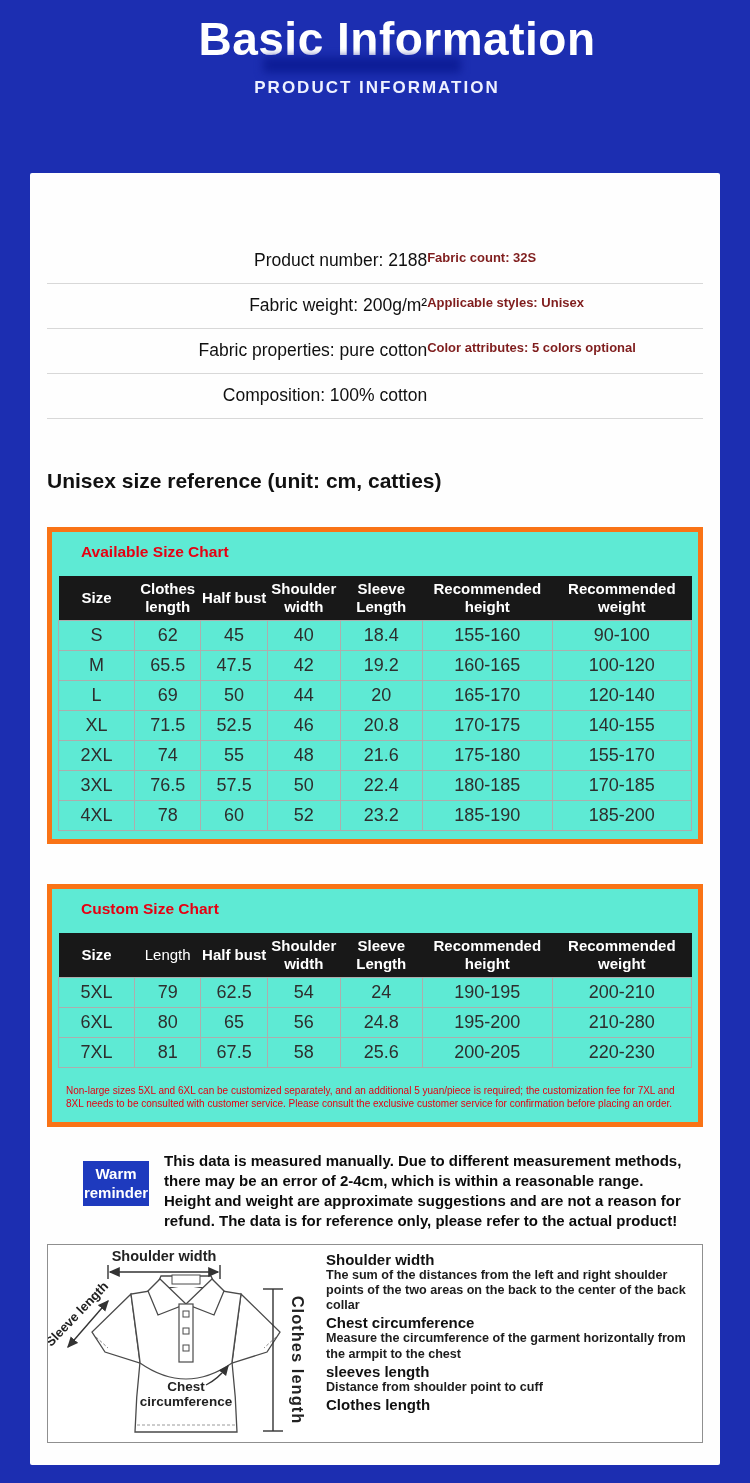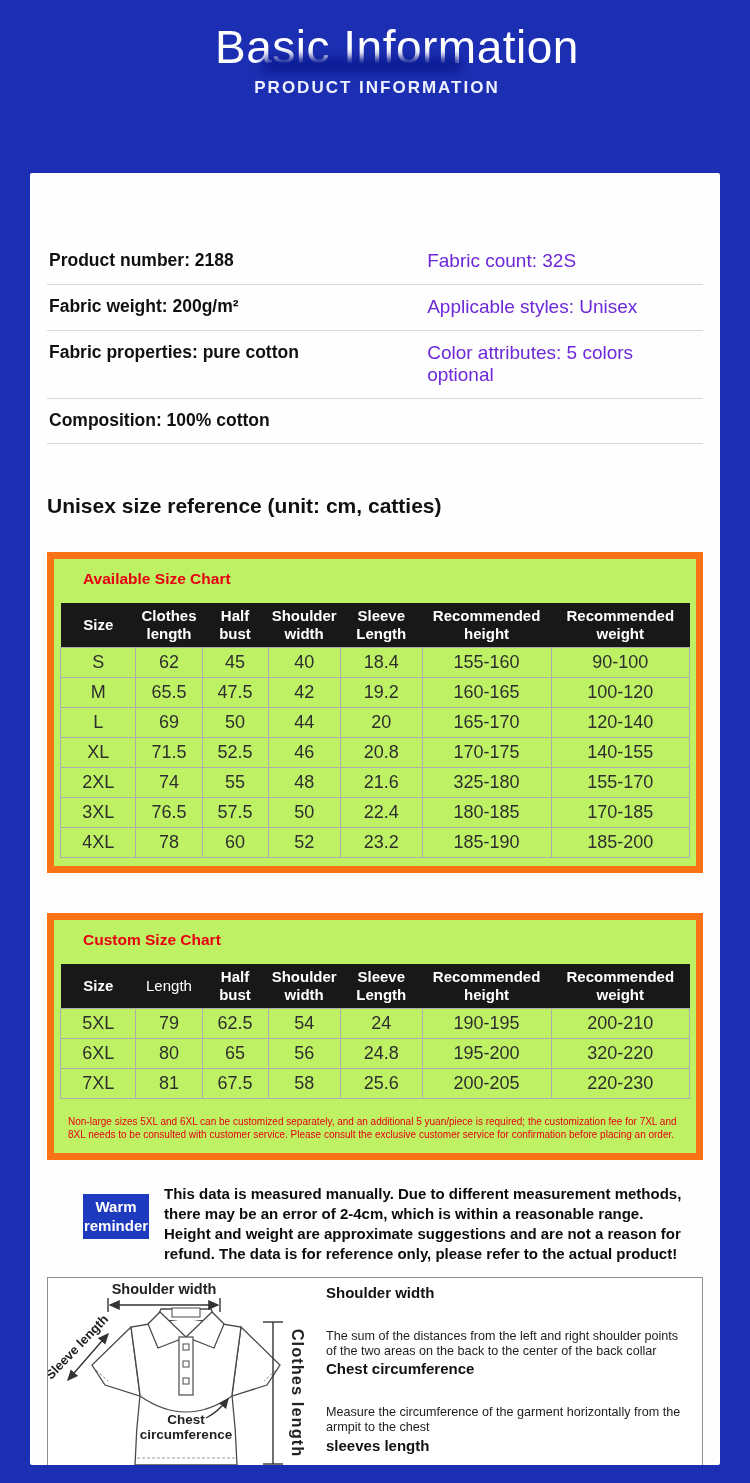--- a/index.html
+++ b/index.html
@@ -2,40 +2,40 @@
 <html><head>
 <meta charset="utf-8">
 <style>
   * { margin:0; padding:0; box-sizing:border-box; }
   html,body { background:#1c2eb1; }
   body { width:750px; font-family:"Liberation Sans", sans-serif; }
   .page { width:750px; height:1483px; background:#1c2eb1; overflow:hidden; }
 
   
   .hero { position:relative; height:173px; text-align:center; color:#fff; }
-  .hero h1 { padding-top:20px; font-size:46px; font-weight:normal; letter-spacing:0.5px;margin-left:44px; }
+  .hero h1 { padding-top:12px; font-size:46px; font-weight:bold; letter-spacing:0.5px;margin-left:44px; }
   .blur-bar { position:absolute; left:263px; top:57px; width:198px; height:16px;
               background:#0d1d97; filter:blur(4px); border-radius:3px; }
   .hero .subtitle { position:absolute; left:4px; right:0; top:78px;
               font-size:17px; font-weight:bold; letter-spacing:2px; color:#eef1ff; }
 
   
   .card { margin:0 30px 18px 30px; background:#fefefe; border-radius:2px;
           height:1292px; padding:0 17px; overflow:hidden; }
 
   
   .info { margin-top:66px; }
   .info-row { display:flex; border-bottom:1px solid #d8d8d8; padding:11px 2px 12px 2px; }
-  .info-row .l { width:58%; font-size:17.5px; font-weight:bold; color:#101010; }
-  .info-row .r { width:42%; font-size:19px; font-weight:normal; color:#6d28d9; }
+  .info-row .l { width:58%; font-size:17.5px; font-weight:normal; color:#101010;text-align:right; }
+  .info-row .r { width:42%; font-size:13px; font-weight:bold; color:#7f1d1d; }
 
   h2.size-ref { margin-top:50px; text-align:left; font-size:21px; font-weight:bold; color:#111; }
 
   
-  .chart-box { border:7px solid #f97316; margin-top:34px; background:#bef264; }
+  .chart-box { border:5px solid #f97316; margin-top:34px; background:#5eead4; }
   .chart-box.second { margin-top:40px; }
   .chart-title { color:#e60012; font-size:15.5px; font-weight:bold; padding:11px 0 7px 29px; }
 
   table.size-table { width:calc(100% - 12px); margin:8px auto 8px auto;
                      border-collapse:collapse; table-layout:fixed; }
   table.size-table col.c1{width:12%} table.size-table col.c2{width:10.5%}
   table.size-table col.c3{width:10.5%} table.size-table col.c4{width:11.5%}
   table.size-table col.c5{width:13%}  table.size-table col.c6{width:20.5%}
   table.size-table col.c7{width:22%}
   table.size-table th { background:#181818; color:#fff; font-size:15px; font-weight:bold;
@@ -56,21 +56,21 @@
   .reminder p { margin-left:15px; font-size:15px; font-weight:bold; color:#0c0c0c;
                 line-height:1.33; }
 
   
   .guide { border:1px solid #8f8f8f; margin-top:13px; height:199px; display:flex;
            background:#fff; }
   .shirt-wrap { flex:none; width:276px; height:100%; }
   .defs { flex:1; padding:4px 10px 0 2px; overflow:hidden; }
   .def-term { font-size:15px; font-weight:bold; color:#111; margin-top:1px; }
   .def-term:first-child { margin-top:2px; }
-  .def-desc { font-size:12.6px; font-weight:normal; color:#1d1d1d; line-height:1.2;margin-top:28px; }
+  .def-desc { font-size:12.6px; font-weight:bold; color:#1d1d1d; line-height:1.2; }
 
   svg text { font-family:"Liberation Sans", sans-serif; fill:#222; }
 </style>
 </head>
 <body>
 
 <div class="page">
 
   <div class="hero">
     <h1>Basic Information</h1>
@@ -160,21 +160,21 @@
               <td>20.8</td>
               <td>170-175</td>
               <td>140-155</td>
             </tr>
             <tr>
               <td>2XL</td>
               <td>74</td>
               <td>55</td>
               <td>48</td>
               <td>21.6</td>
-              <td>325-180</td>
+              <td>175-180</td>
               <td>155-170</td>
             </tr>
             <tr>
               <td>3XL</td>
               <td>76.5</td>
               <td>57.5</td>
               <td>50</td>
               <td>22.4</td>
               <td>180-185</td>
               <td>170-185</td>
@@ -225,21 +225,21 @@
               <td>190-195</td>
               <td>200-210</td>
             </tr>
             <tr>
               <td>6XL</td>
               <td>80</td>
               <td>65</td>
               <td>56</td>
               <td>24.8</td>
               <td>195-200</td>
-              <td>320-220</td>
+              <td>210-280</td>
             </tr>
             <tr>
               <td>7XL</td>
               <td>81</td>
               <td>67.5</td>
               <td>58</td>
               <td>25.6</td>
               <td>200-205</td>
               <td>220-230</td>
             </tr>

